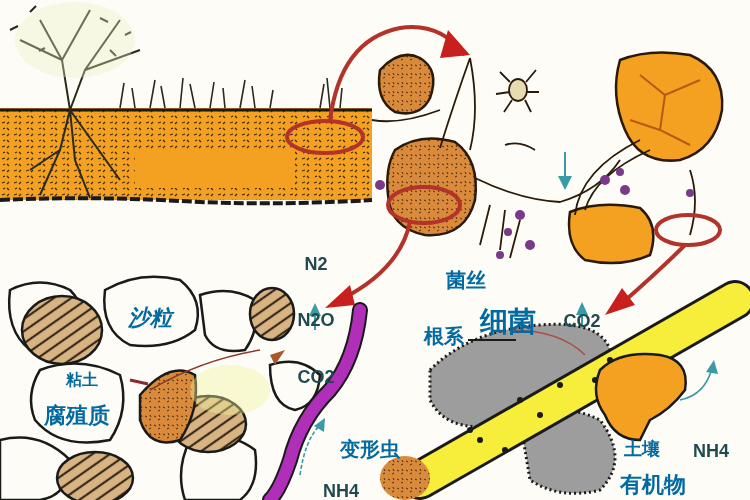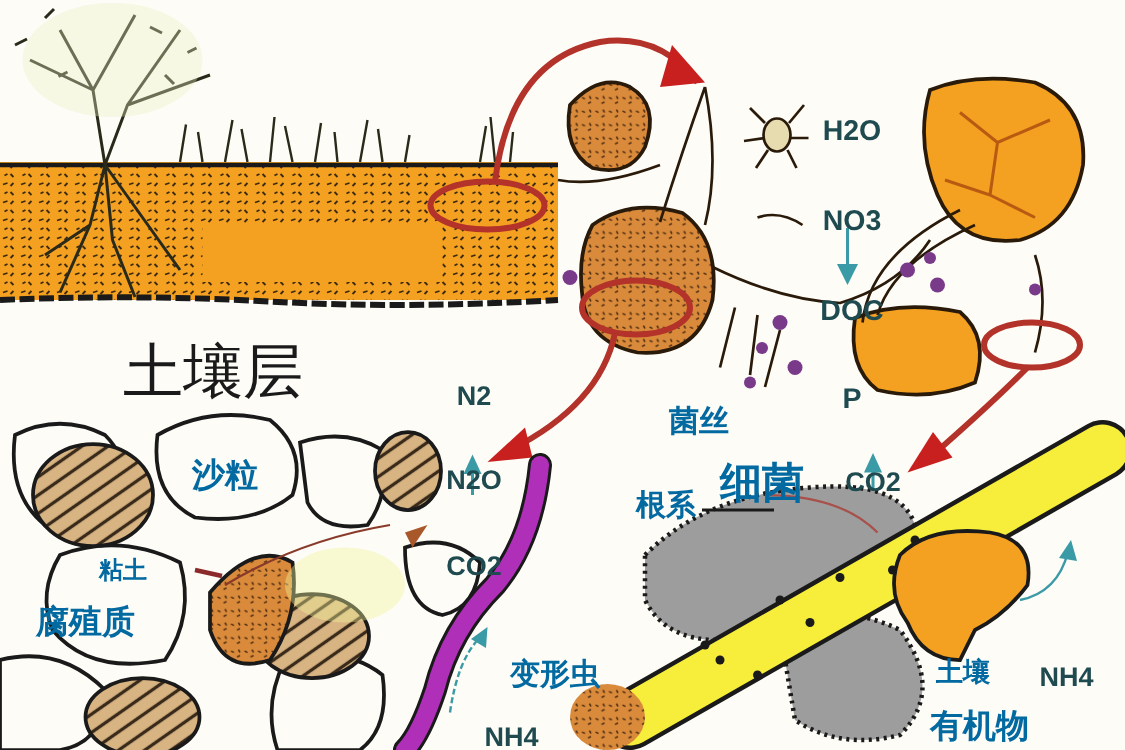--- a/index.html
+++ b/index.html
@@ -160,39 +160,32 @@
           <circle cx="595" cy="380" r="3"></circle>
         <circle cx="610" cy="360" r="3"></circle>
           <circle cx="505" cy="450" r="3"></circle>
       </g>
       <path d="M510 330 Q560 330 585 355" stroke="#a8504a" stroke-width="1.5" fill="none"></path>
       <path d="M680 400 Q705 395 712 368" stroke="#3a9aa6" stroke-width="1.6" fill="none"></path>
       <path d="M706 372 L714 360 L718 374 z" fill="#3a9aa6"></path>
     </g>
   </svg>
 
-  <div class="lbl" style="left:82px;top:228px;font-size:40px;font-weight:normal;font-family:'DejaVu Sans',sans-serif;">土壤层</div>
-
-  <div class="lbl cn" style="left:128px;top:307px;font-size:22px;">沙粒</div>
+
+  <div class="lbl cn" style="left:128px;top:307px;font-size:22px;font-style:italic;">沙粒</div>
   <div class="lbl cn" style="left:66px;top:372px;font-size:16px;">粘土</div>
-  <div class="lbl cn" style="left:24px;top:405px;font-size:22px;">腐殖质</div>
+  <div class="lbl cn" style="left:44px;top:405px;font-size:22px;">腐殖质</div>
   <div class="lbl cn" style="left:446px;top:270px;font-size:20px;">菌丝</div>
   <div class="lbl cn" style="left:480px;top:308px;font-size:28px;">细菌</div>
   <div style="position:absolute;left:468px;top:339px;width:48px;height:2px;background:#1a1a1a;"></div>
   <div class="lbl cn" style="left:398px;top:326px;font-size:20px;margin-left:26px;">根系</div>
   <div class="lbl cn" style="left:340px;top:404px;font-size:20px;margin-top:35px;">变形虫</div>
   <div class="lbl cn" style="left:624px;top:440px;font-size:18px;">土壤</div>
   <div class="lbl cn" style="left:620px;top:474px;font-size:22px;">有机物</div>
 
-  <div class="chem" style="left:540px;top:38px;font-size:19px;width:56px;">
-    <span>H2O</span>
-    <span>NO3</span>
-    <span>DOC</span>
-    <span>P</span>
-  </div>
   <div class="chem" style="left:288px;top:217px;font-size:18px;width:56px;">
     <span>N2</span>
     <span>N2O</span>
     <span>CO2</span>
   </div>
   <div class="chem" style="left:554px;top:274px;font-size:18px;width:56px;">
     <span>CO2</span>
   </div>
   <div class="chem" style="left:316px;top:444px;font-size:18px;width:50px;">
     <span>NH4</span>

